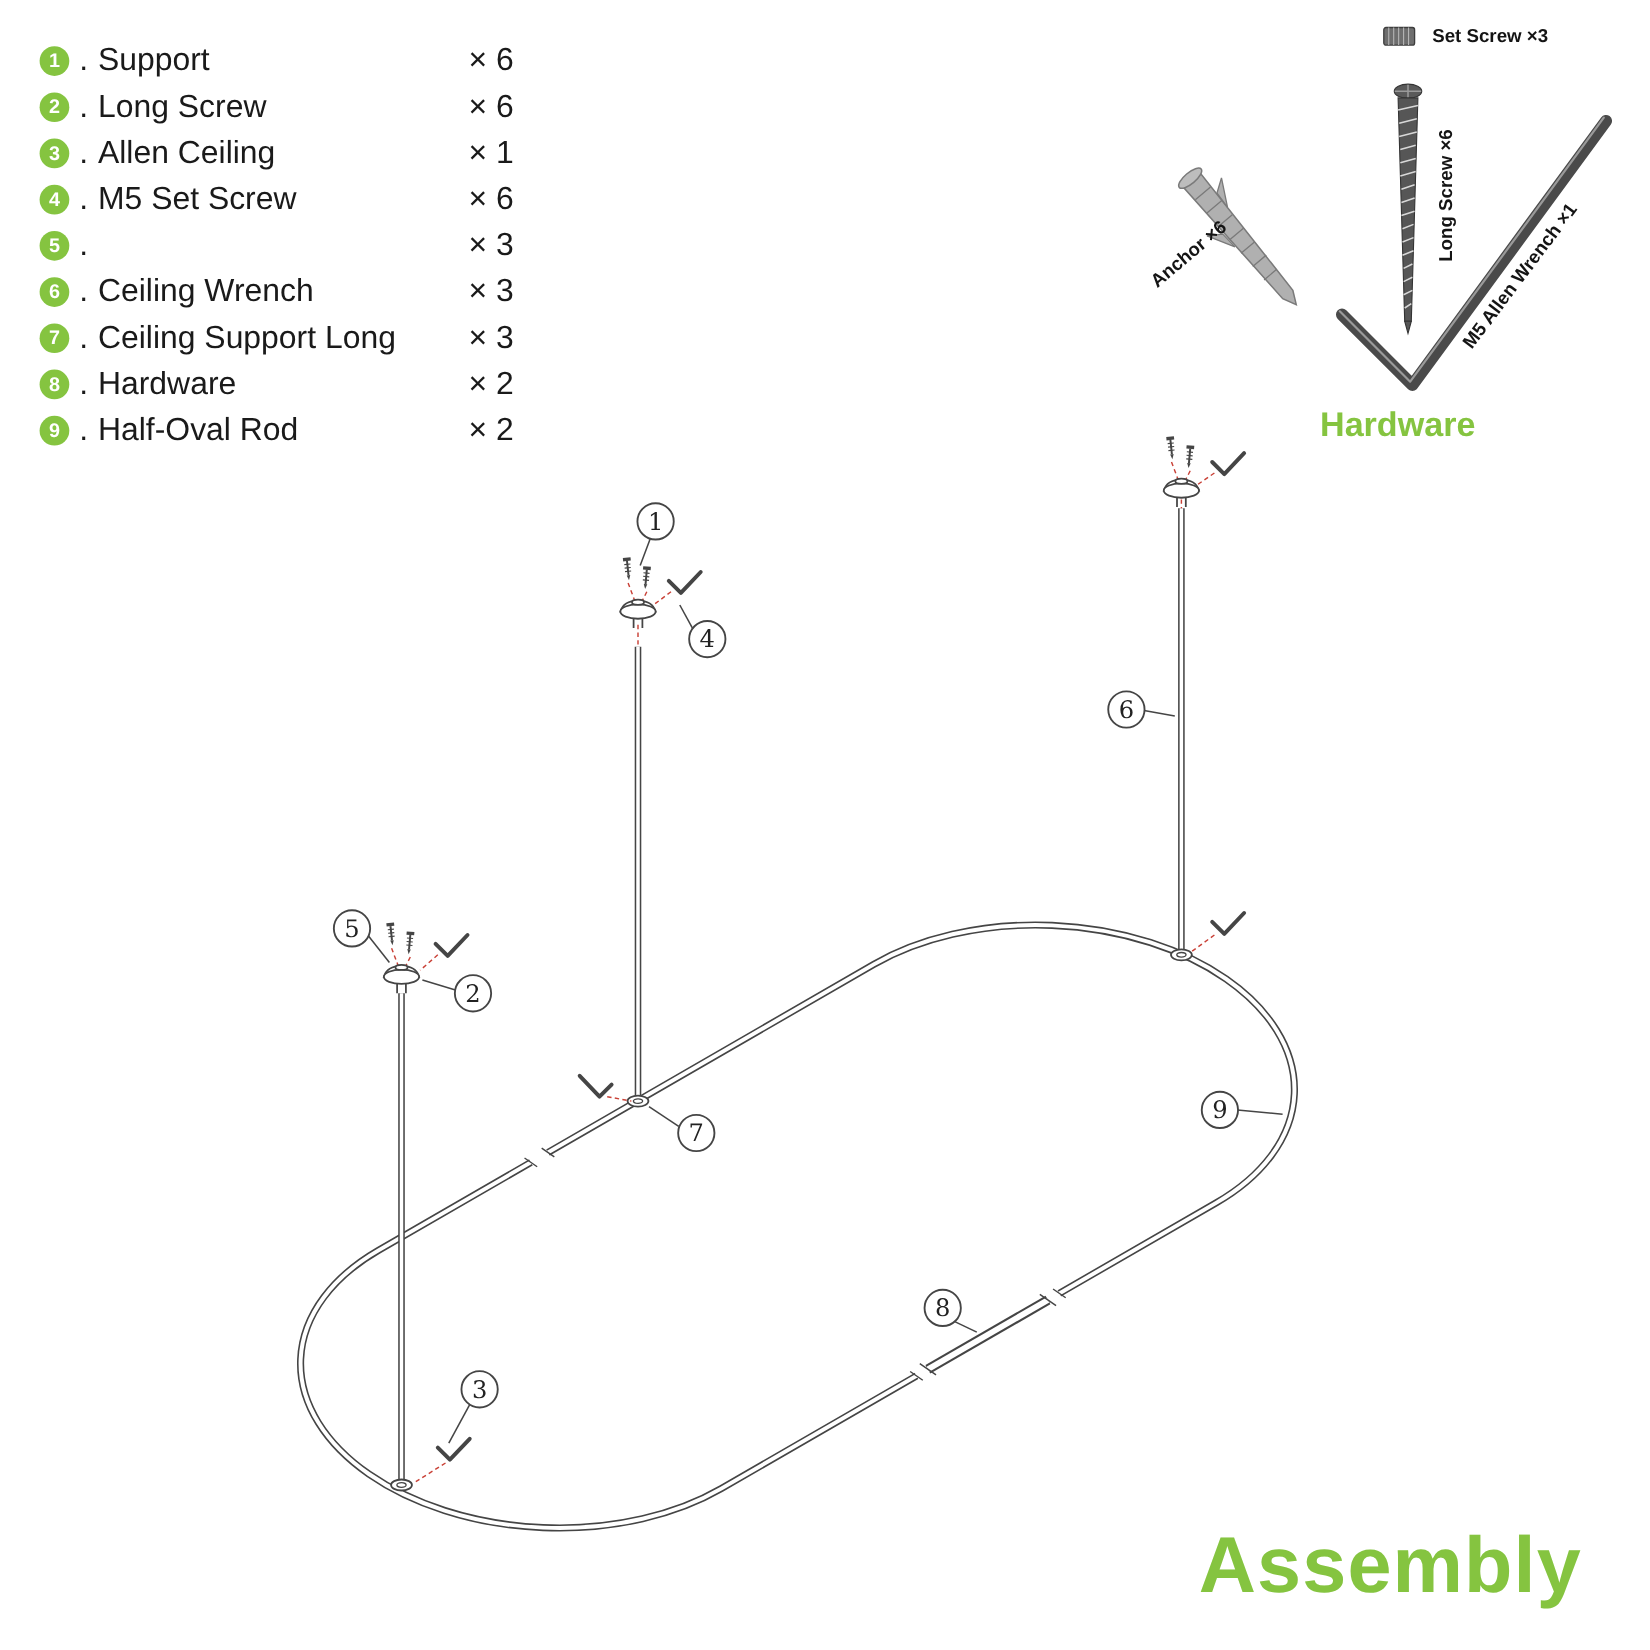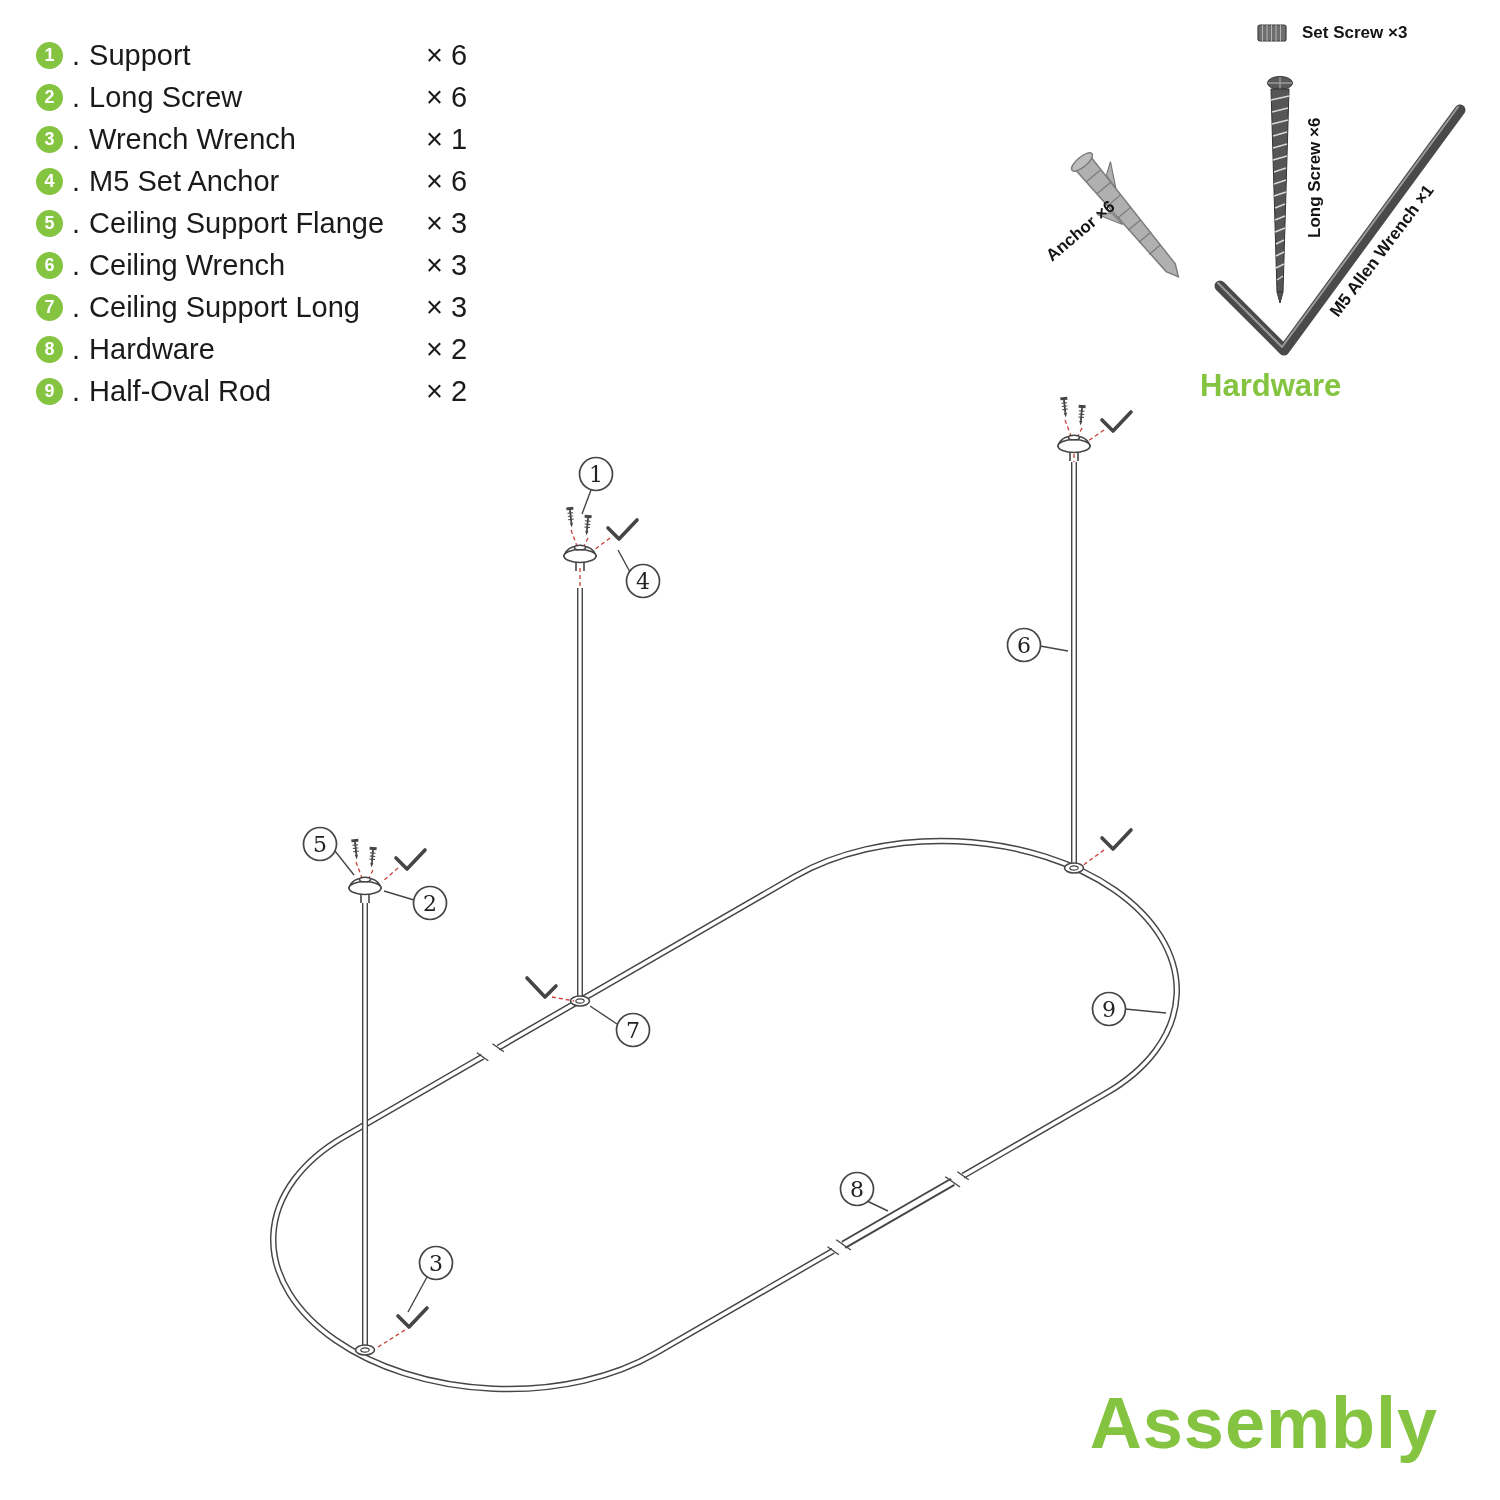--- a/index.html
+++ b/index.html
@@ -55,33 +55,32 @@
   </div>
   <div class="part-row">
     <span class="badge">2</span>
     <span class="sep">.</span>
     <span class="pname">Long Screw</span>
     <span class="pqty">× 6</span>
   </div>
   <div class="part-row">
     <span class="badge">3</span>
     <span class="sep">.</span>
-    <span class="pname">Wrench Wrench</span>
+    <span class="pname">Allen Ceiling</span>
     <span class="pqty">× 1</span>
   </div>
   <div class="part-row">
     <span class="badge">4</span>
     <span class="sep">.</span>
-    <span class="pname">M5 Set Anchor</span>
+    <span class="pname">M5 Set Screw</span>
     <span class="pqty">× 6</span>
   </div>
   <div class="part-row">
     <span class="badge">5</span>
     <span class="sep">.</span>
-    <span class="pname">Ceiling Support Flange</span>
     <span class="pqty">× 3</span>
   </div>
   <div class="part-row">
     <span class="badge">6</span>
     <span class="sep">.</span>
     <span class="pname">Ceiling Wrench</span>
     <span class="pqty">× 3</span>
   </div>
   <div class="part-row">
     <span class="badge">7</span>

